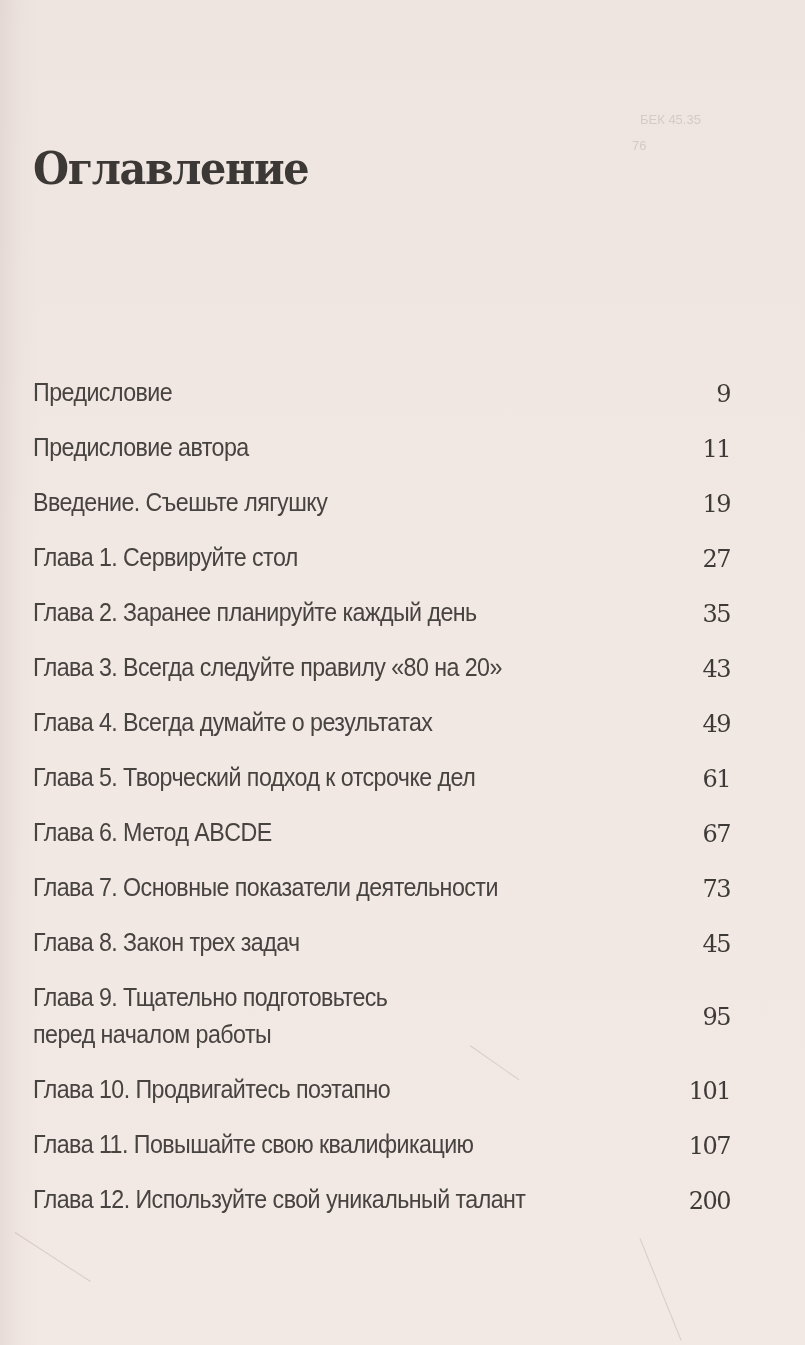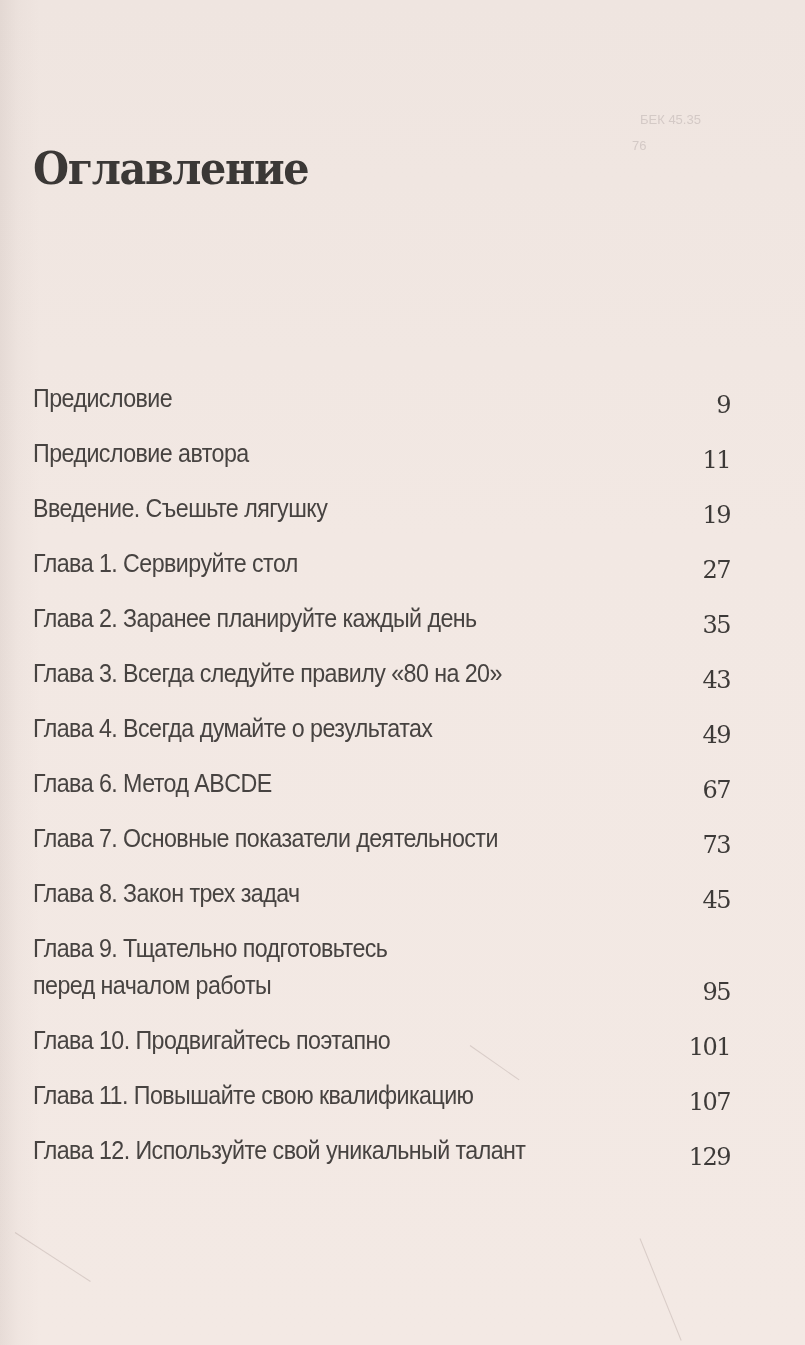--- a/index.html
+++ b/index.html
@@ -45,21 +45,21 @@
       position: absolute;
       left: 33px;
       top: 368px;
       width: 697px;
       margin: 0;
       padding: 0;
       list-style: none;
     }
     .toc-entry {
       display: flex;
-      align-items: flex-end;
+      align-items: center;
       justify-content: space-between;
       height: 55px;
       font-family: "Liberation Sans", sans-serif;
       font-size: 25px;
       color: #474341;
     }
     .toc-entry.two-line {
       height: 92px;
     }
     .toc-entry .entry-title {
@@ -120,20 +120,24 @@
     </li>
     <li class="toc-entry">
       <span class="entry-title">Глава 3. Всегда следуйте правилу «80 на 20»</span>
       <span class="entry-page">43</span>
     </li>
     <li class="toc-entry">
       <span class="entry-title">Глава 4. Всегда думайте о результатах</span>
       <span class="entry-page">49</span>
     </li>
     <li class="toc-entry">
+      <span class="entry-title">Глава 5. Творческий подход к отсрочке дел</span>
+      <span class="entry-page">61</span>
+    </li>
+    <li class="toc-entry">
       <span class="entry-title">Глава 6. Метод ABCDE</span>
       <span class="entry-page">67</span>
     </li>
     <li class="toc-entry">
       <span class="entry-title">Глава 7. Основные показатели деятельности</span>
       <span class="entry-page">73</span>
     </li>
     <li class="toc-entry">
       <span class="entry-title">Глава 8. Закон трех задач</span>
       <span class="entry-page">45</span>
@@ -146,20 +150,20 @@
     <li class="toc-entry">
       <span class="entry-title">Глава 10. Продвигайтесь поэтапно</span>
       <span class="entry-page">101</span>
     </li>
     <li class="toc-entry">
       <span class="entry-title">Глава 11. Повышайте свою квалификацию</span>
       <span class="entry-page">107</span>
     </li>
     <li class="toc-entry">
       <span class="entry-title">Глава 12. Используйте свой уникальный талант</span>
-      <span class="entry-page">129</span>
+      <span class="entry-page">200</span>
     </li>
   </ul>
 
   <div class="crease" style="left:15px; top:1232px; width:90px; transform:rotate(33deg);"></div>
   <div class="crease" style="left:640px; top:1238px; width:110px; transform:rotate(68deg);"></div>
   <div class="crease" style="left:470px; top:1045px; width:60px; transform:rotate(35deg);"></div>
 </div>
 
 </body></html>

